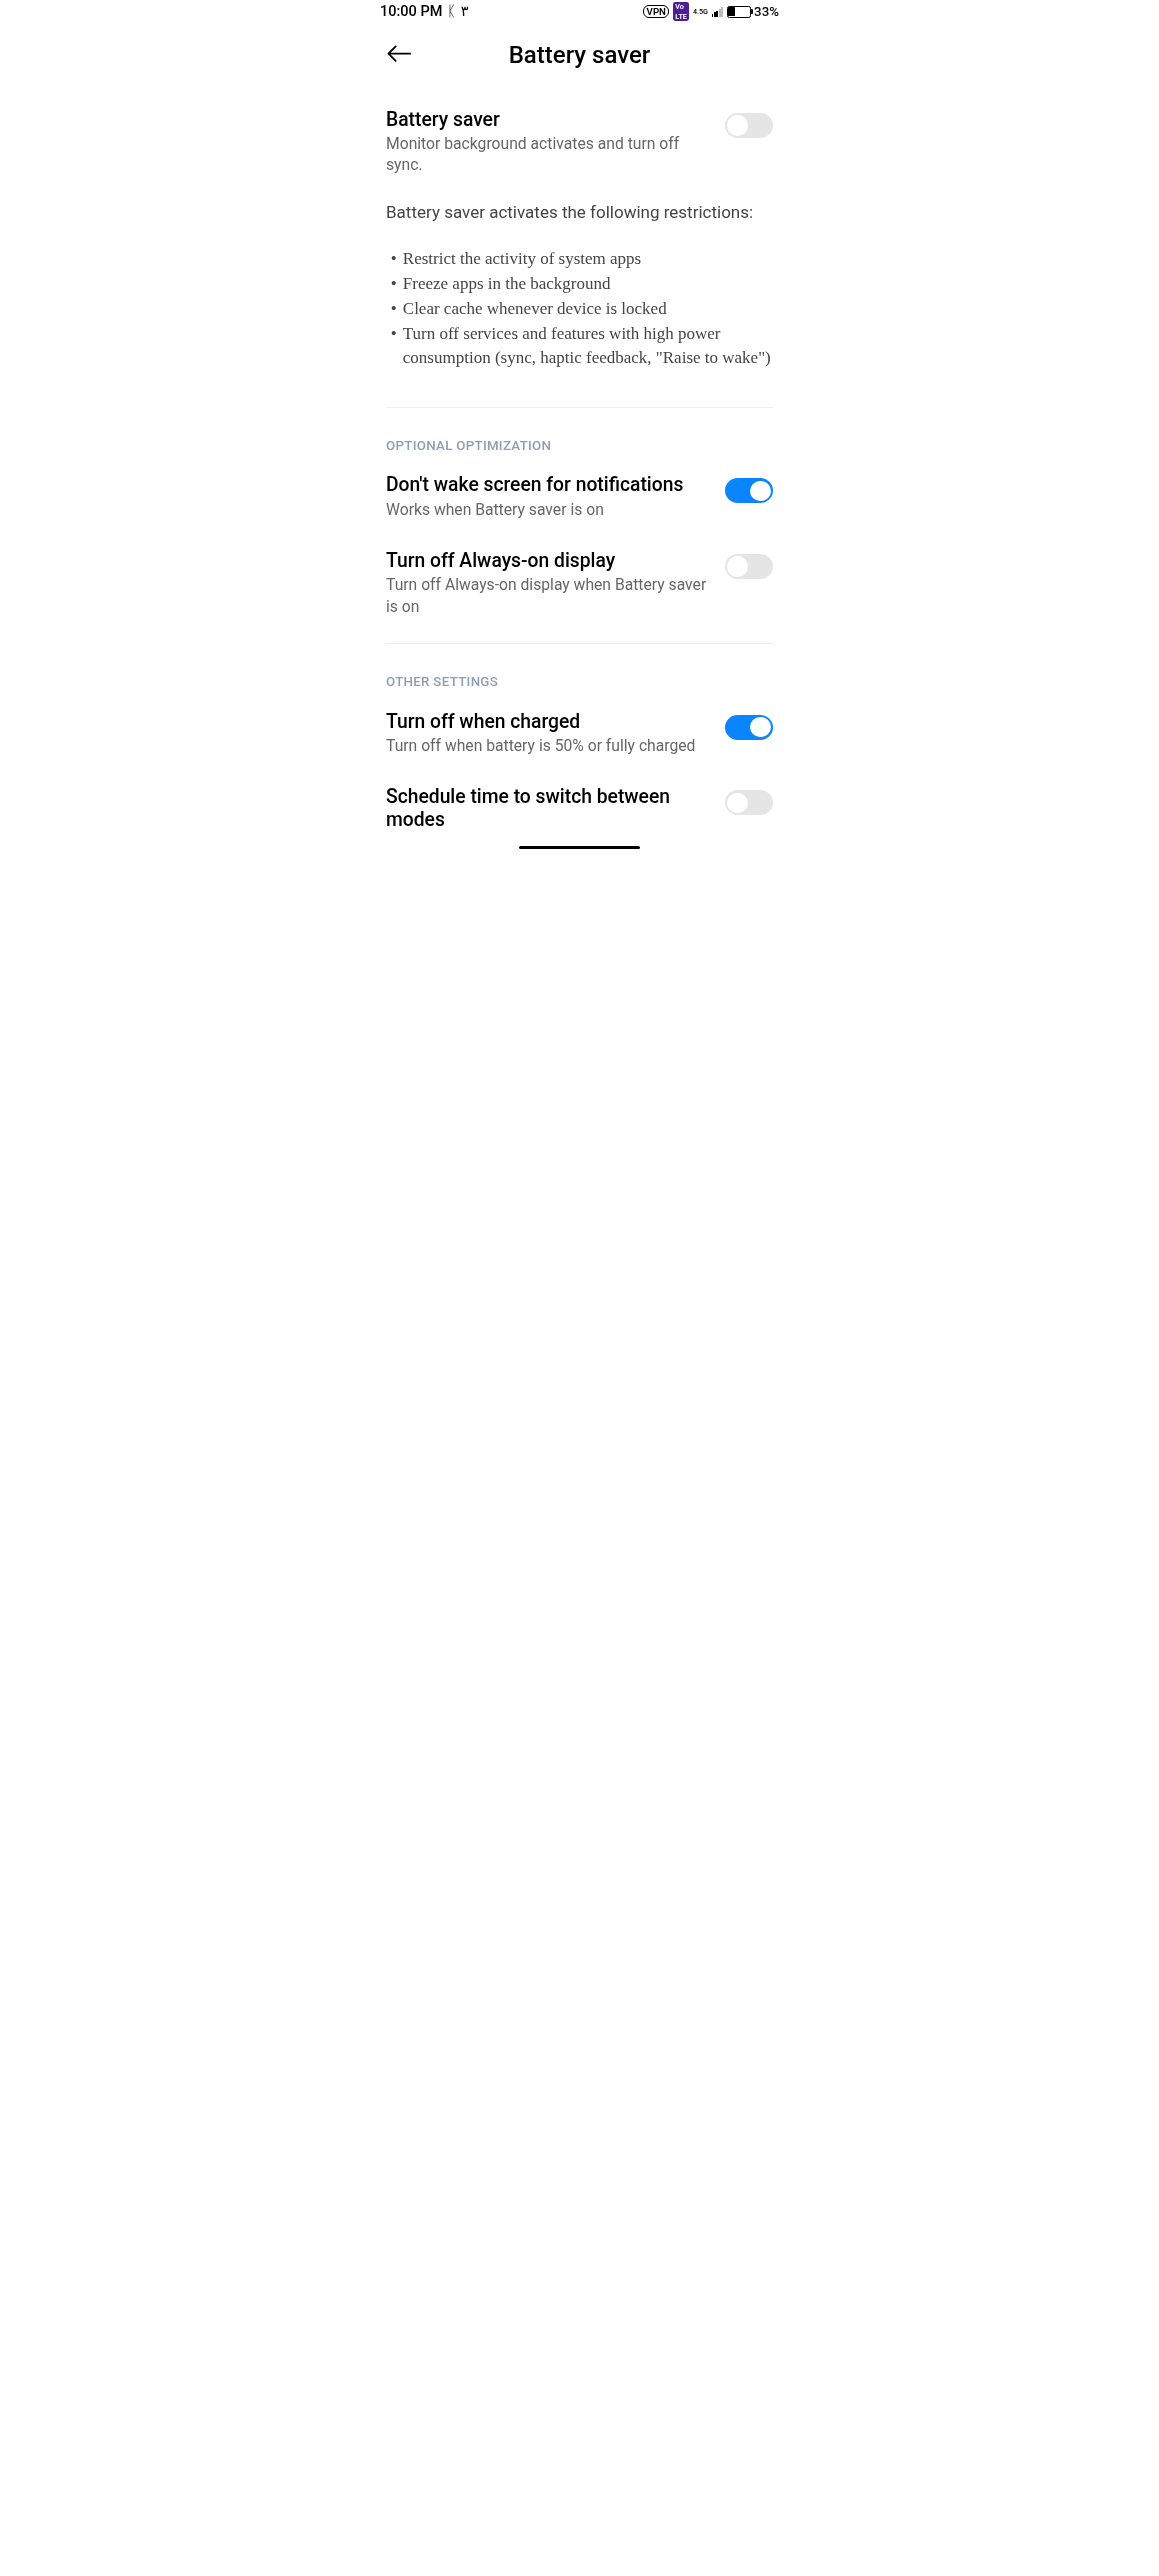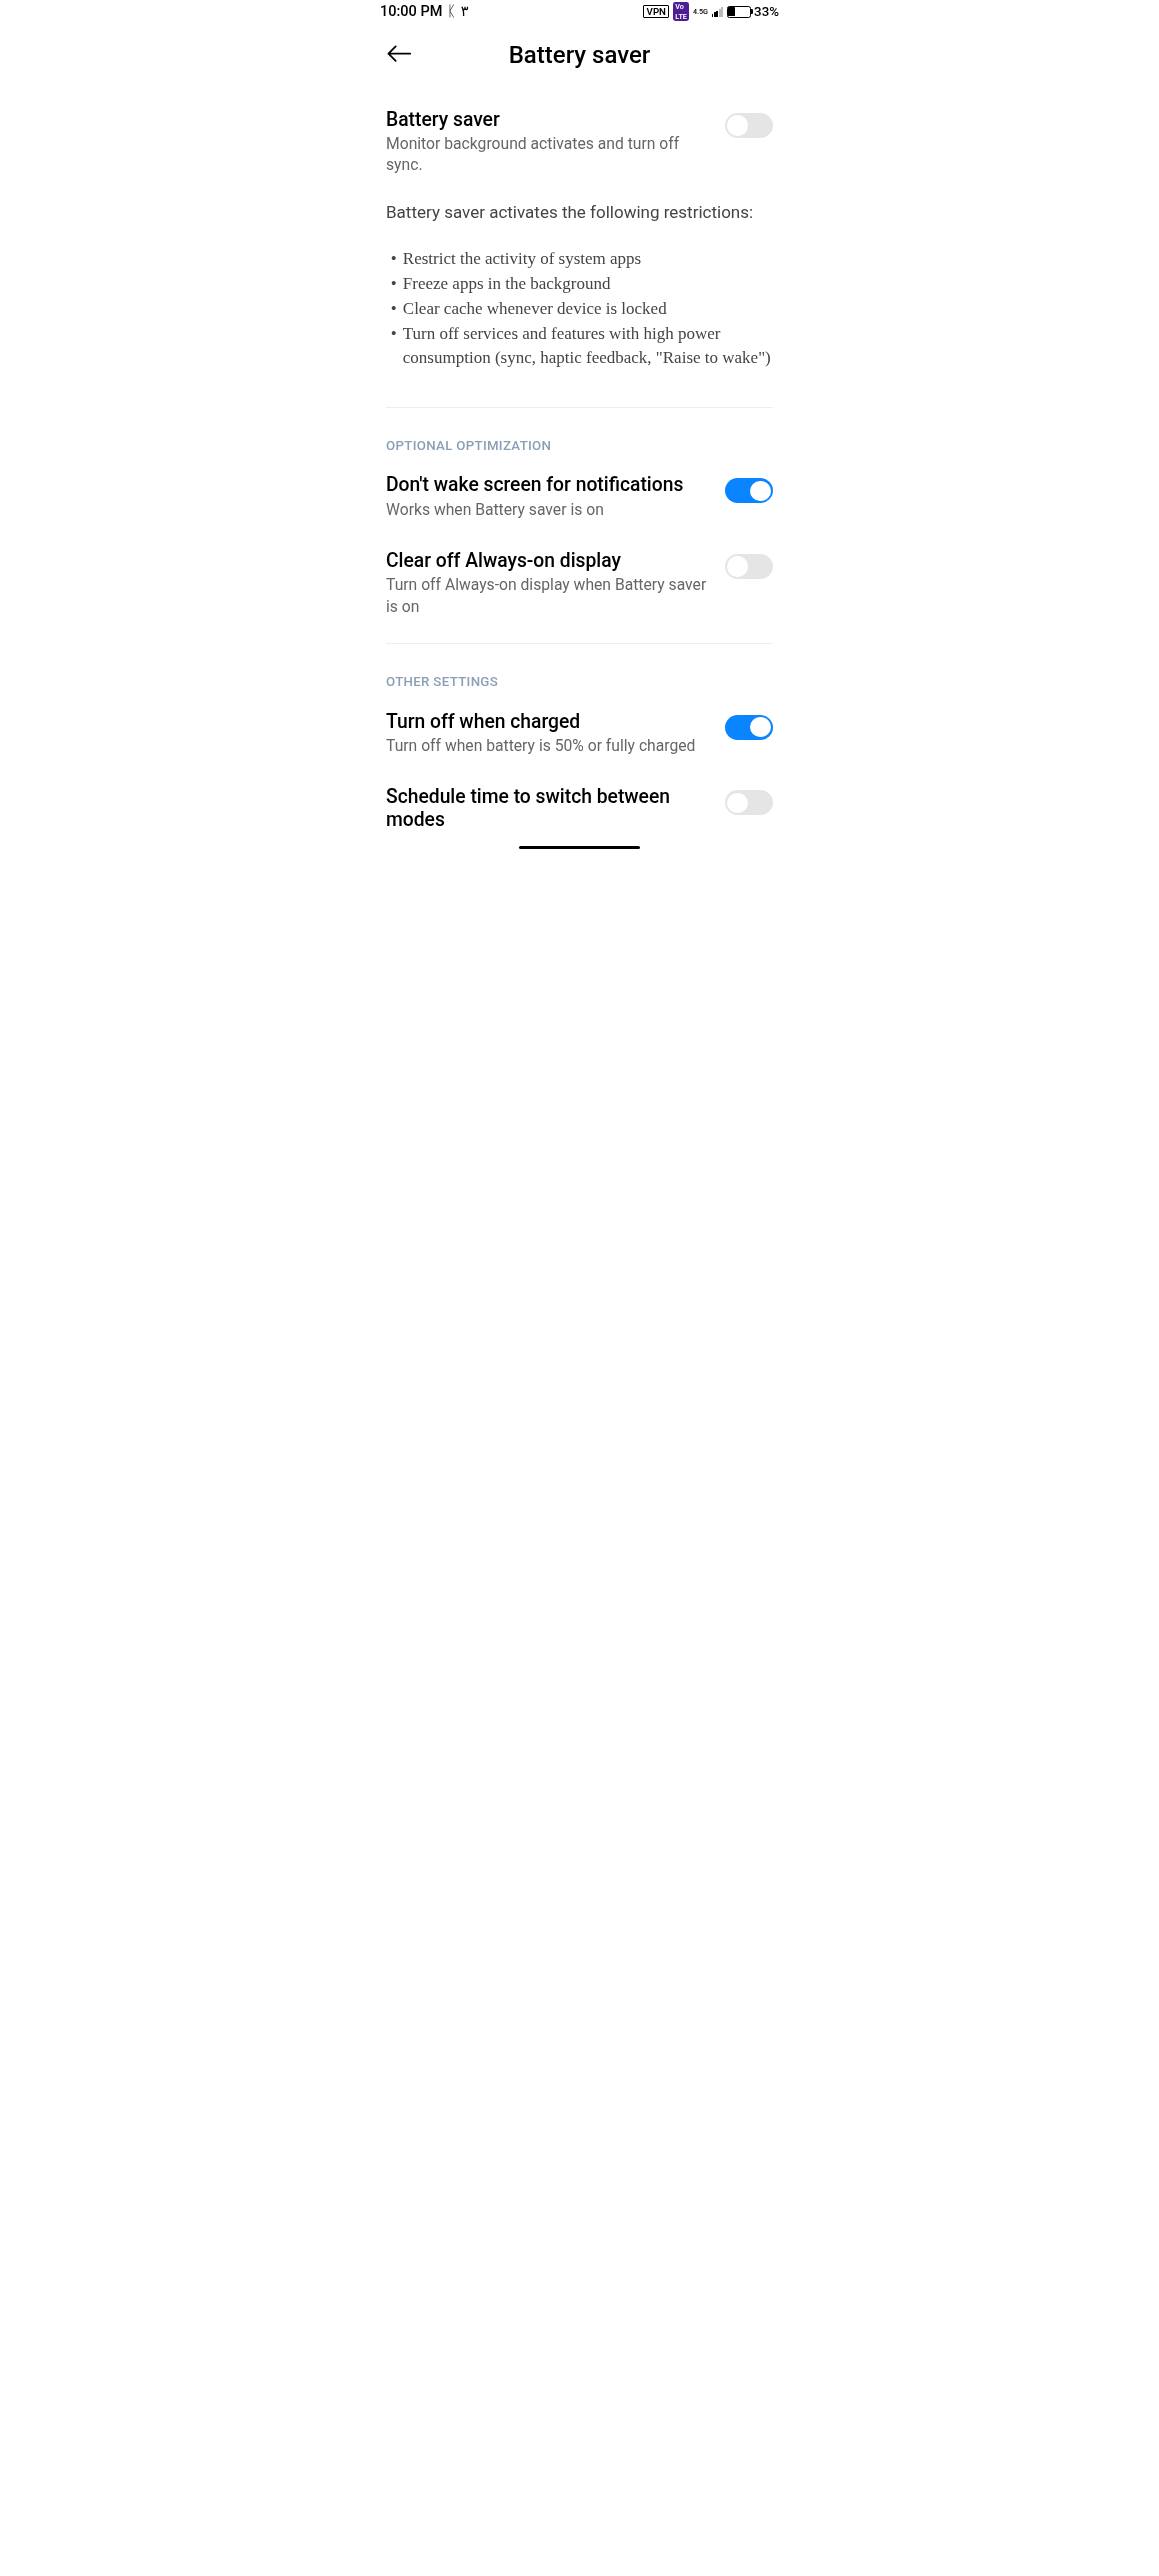--- a/index.html
+++ b/index.html
@@ -15,21 +15,21 @@
       justify-content: space-between;
       align-items: center;
       padding: 2px 18px;
       font-size: 14.5px;
       font-weight: 500;
     }
     .status-left { display: flex; align-items: center; gap: 4.8px; }
     .status-right { display: flex; align-items: center; gap: 3.6px; font-size: 13.3px;}
     .vpn-box {
       border: 1.2px solid #000;
-      border-radius: 1px;
+      border-radius: 6px;
       padding: 0 2.4px;
       font-size: 9.7px;
       font-weight: 600;
     }
     .lte-box {
       background: #4c1d95;
       color: #fff;
       border-radius: 2.4px;
       padding: 0 2.4px;
       font-size: 7.2px;
@@ -244,21 +244,21 @@
       <div class="setting-title">Don't wake screen for notifications</div>
       <div class="setting-desc">Works when Battery saver is on</div>
     </div>
     <div class="toggle on">
         <div class="toggle-knob"></div>
       </div>
   </div>
 
   <div class="setting-row">
     <div class="setting-text">
-      <div class="setting-title">Clear off Always-on display</div>
+      <div class="setting-title">Turn off Always-on display</div>
       <div class="setting-desc">Turn off Always-on display when Battery saver is on</div>
     </div>
     <div class="toggle off">
         <div class="toggle-knob"></div>
       </div>
   </div>
 
   <hr class="divider">
 
   <div class="section-header">OTHER SETTINGS</div>

